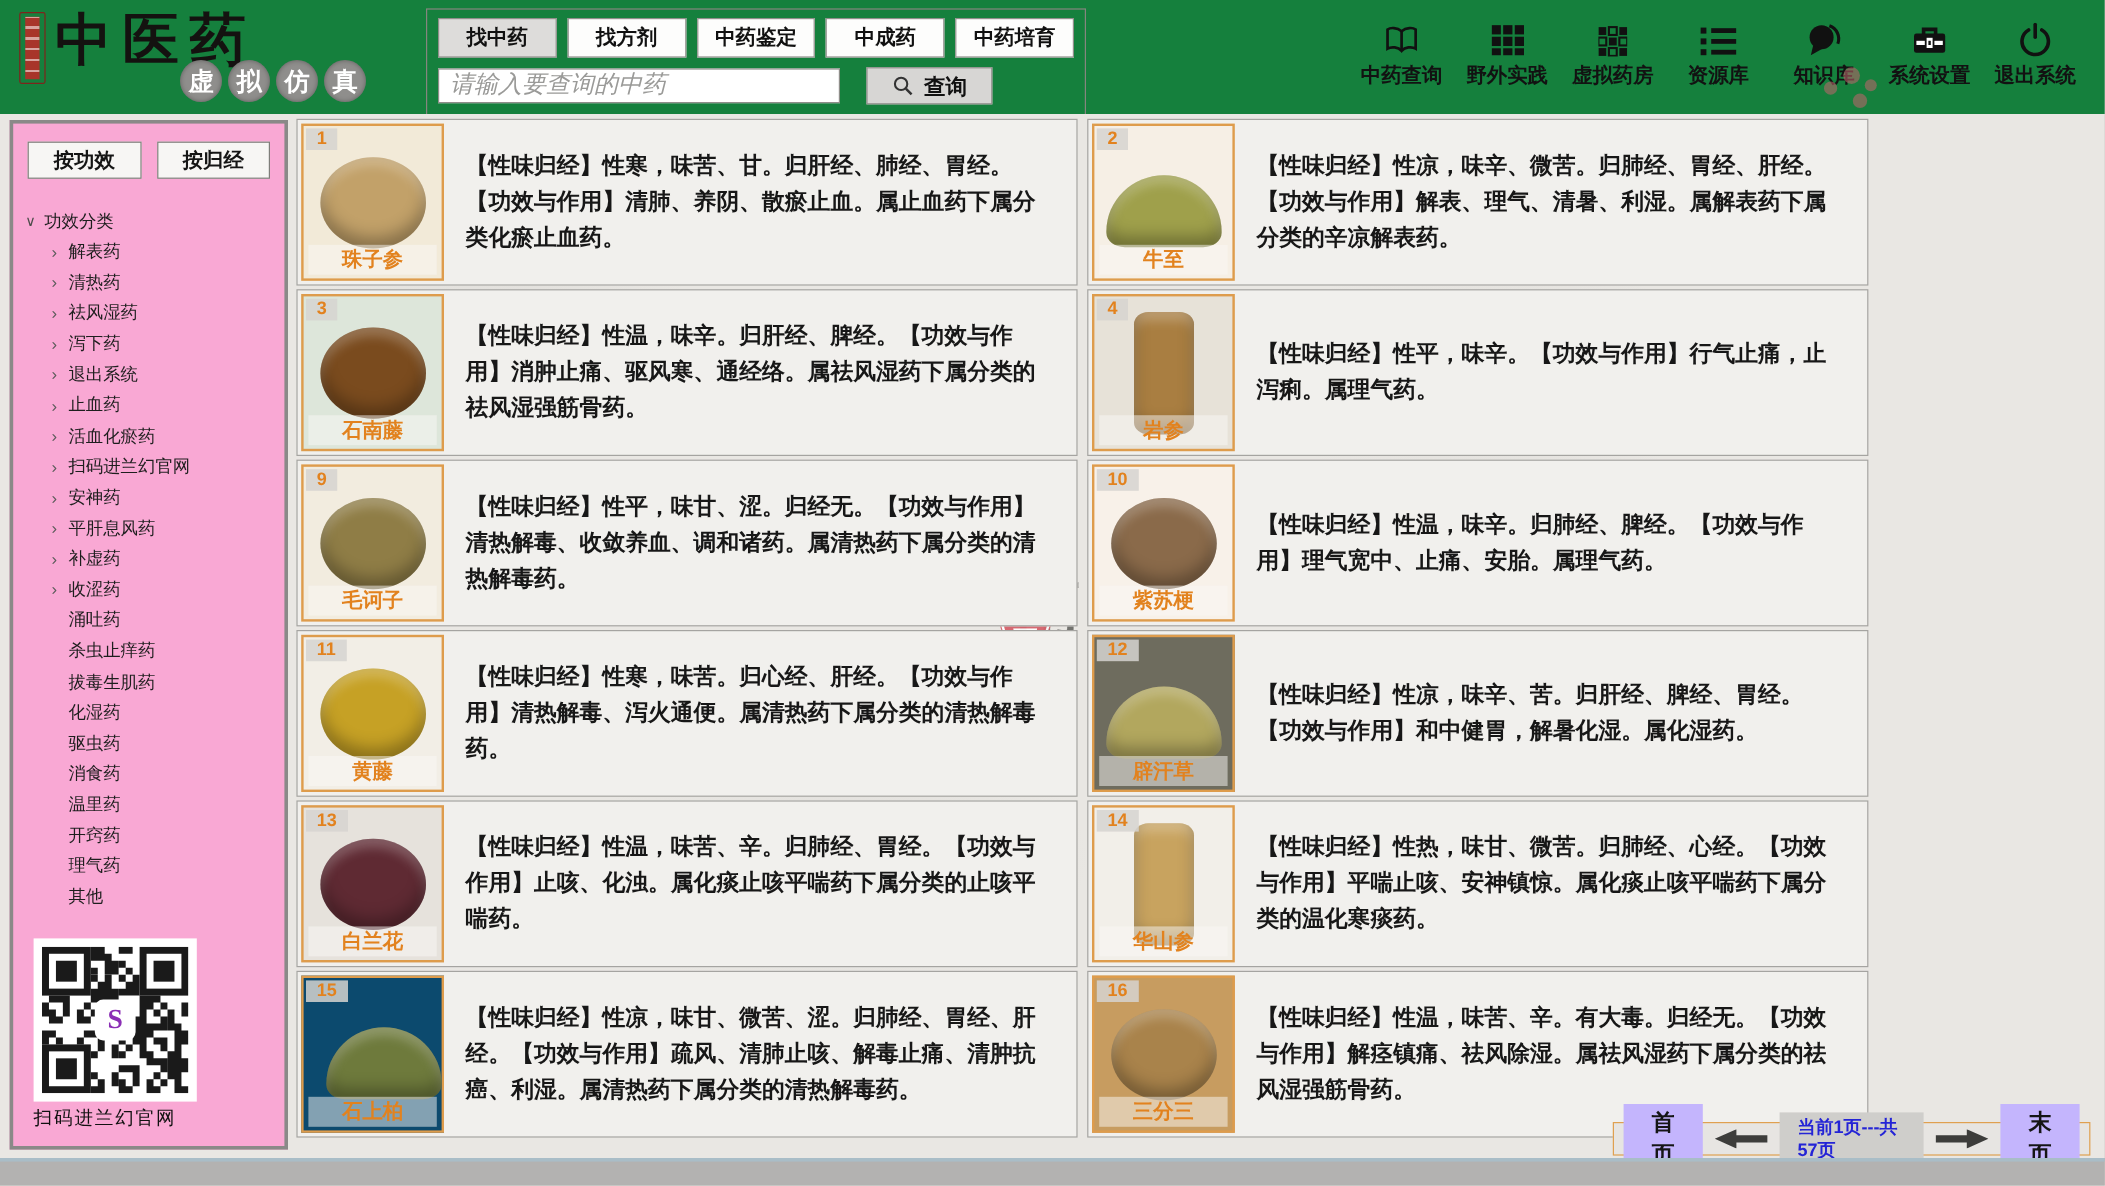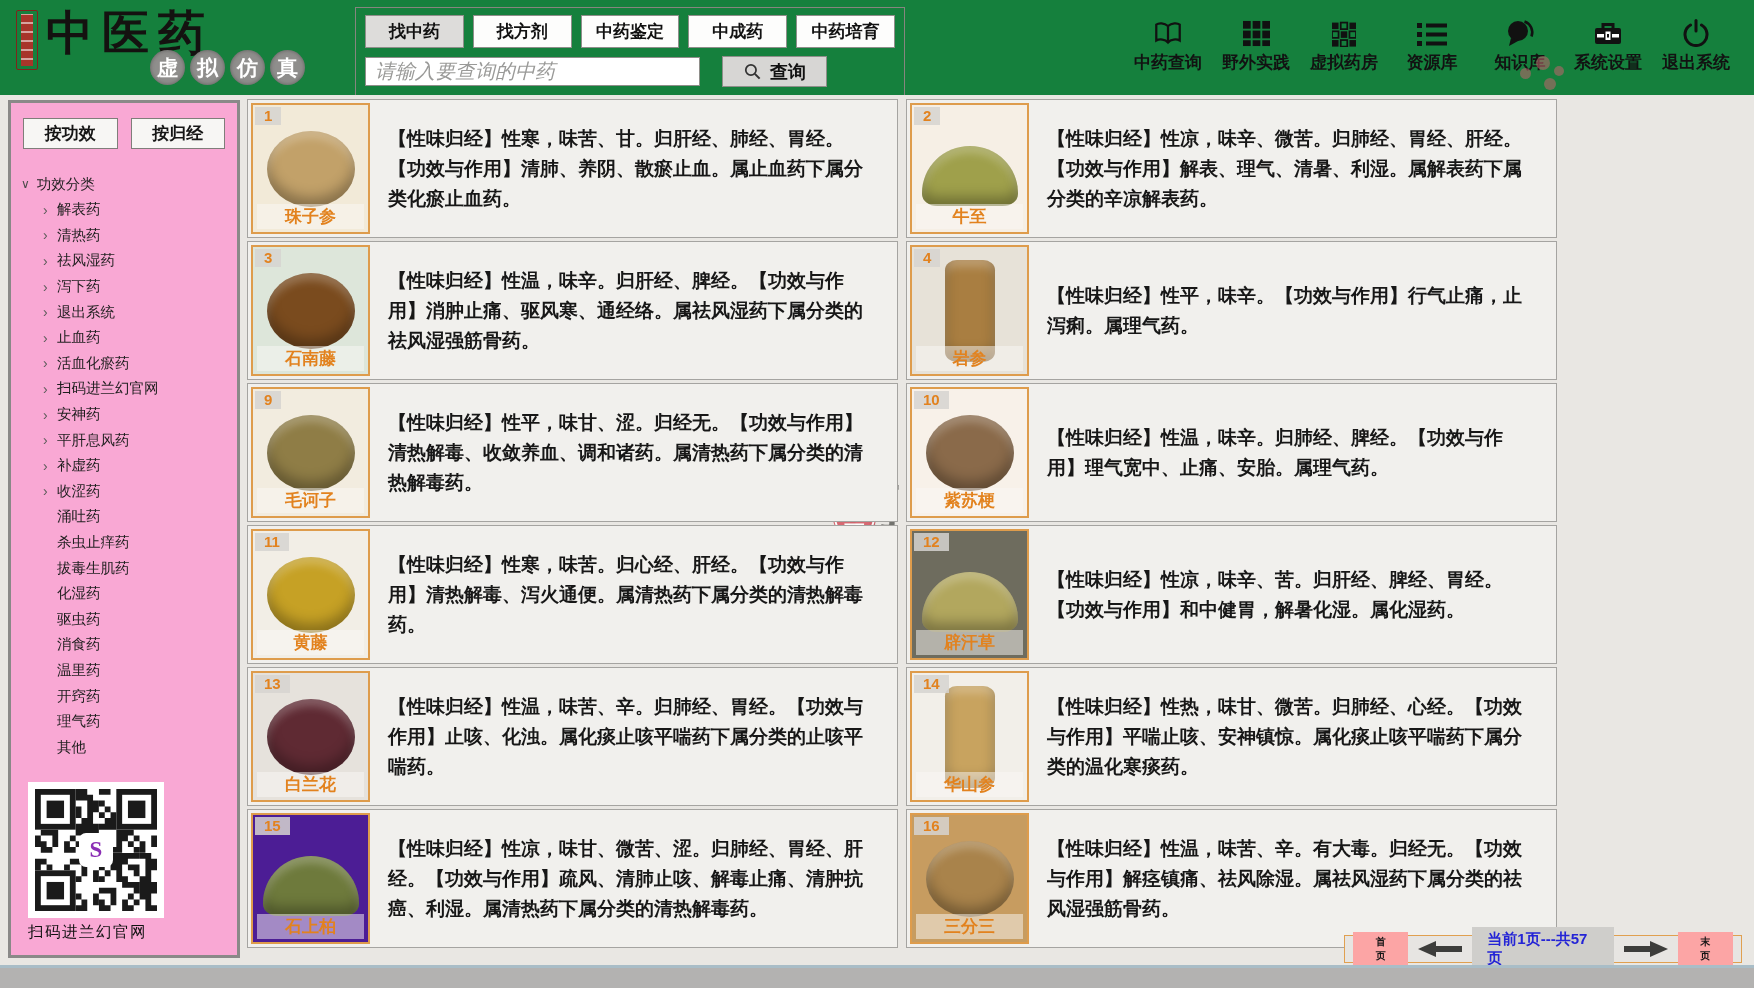--- a/index.html
+++ b/index.html
@@ -99,21 +99,21 @@
   .wm-s { font-size:26px; font-weight:bold; color:#3fa9c9; font-family:"Liberation Serif", serif; }
   .wm-vert { writing-mode:vertical-rl; font-size:20px; letter-spacing:9px; color:#45454 Three3;
           color:#434341; font-family:"Liberation Serif", serif; }
   .cloud { width:190px; height:64px; }
   .cloud i { position:absolute; background:#d5797f; border-radius:50%; }
 
   
   .pagination { position:absolute; right:12px; bottom:2px; width:398px; height:28px;
           border:1px solid #e0a050; background:#e7e5e2; display:flex; align-items:center;
           gap:10px; padding:0 8px; }
-  .pg-btn { background:#fca5a5; border:none; padding:3px 18px; font-size:10px; font-weight:bold;
+  .pg-btn { background:#c4b5fd; border:none; padding:3px 18px; font-size:19px; font-weight:bold;
           color:#151515; cursor:pointer; font-family:inherit; }
   .pg-status { background:#cfcecb; color:#2424d6; padding:3px 15px; font-size:15px; font-weight:bold; }
   .pg-arrow { cursor:pointer; display:flex; align-items:center; }
 
   
   .footer { position:absolute; left:0; bottom:0; width:1754px; height:23px;
           background:#b3b2b1; border-top:3px solid #a9bdc7; }
 </style>
 </head>
 <body>
@@ -463,21 +463,21 @@
   <div class="card">
     <div class="card-img" style="background: rgb(242, 239, 233);">
       <div class="blob blob-bundle" style="background: rgb(200, 163, 95);"></div>
       <span class="card-num">14</span>
       <span class="card-name">华山参</span>
     </div>
     <div class="card-body">【性味归经】性热，味甘、微苦。归肺经、心经。【功效与作用】平喘止咳、安神镇惊。属化痰止咳平喘药下属分类的温化寒痰药。</div>
   </div>
 
   <div class="card">
-    <div class="card-img" style="background: #4c1d95;">
+    <div class="card-img" style="background: #0c4a6e; justify-content: flex-end;">
       <div class="blob blob-pile" style="background: rgb(110, 122, 60);"></div>
       <span class="card-num">15</span>
       <span class="card-name">石上柏</span>
     </div>
     <div class="card-body">【性味归经】性凉，味甘、微苦、涩。归肺经、胃经、肝经。【功效与作用】疏风、清肺止咳、解毒止痛、清肿抗癌、利湿。属清热药下属分类的清热解毒药。</div>
   </div>
 
   <div class="card">
     <div class="card-img" style="background: rgb(199, 156, 96);">
       <div class="blob blob-round" style="background: rgb(169, 131, 75);"></div>

